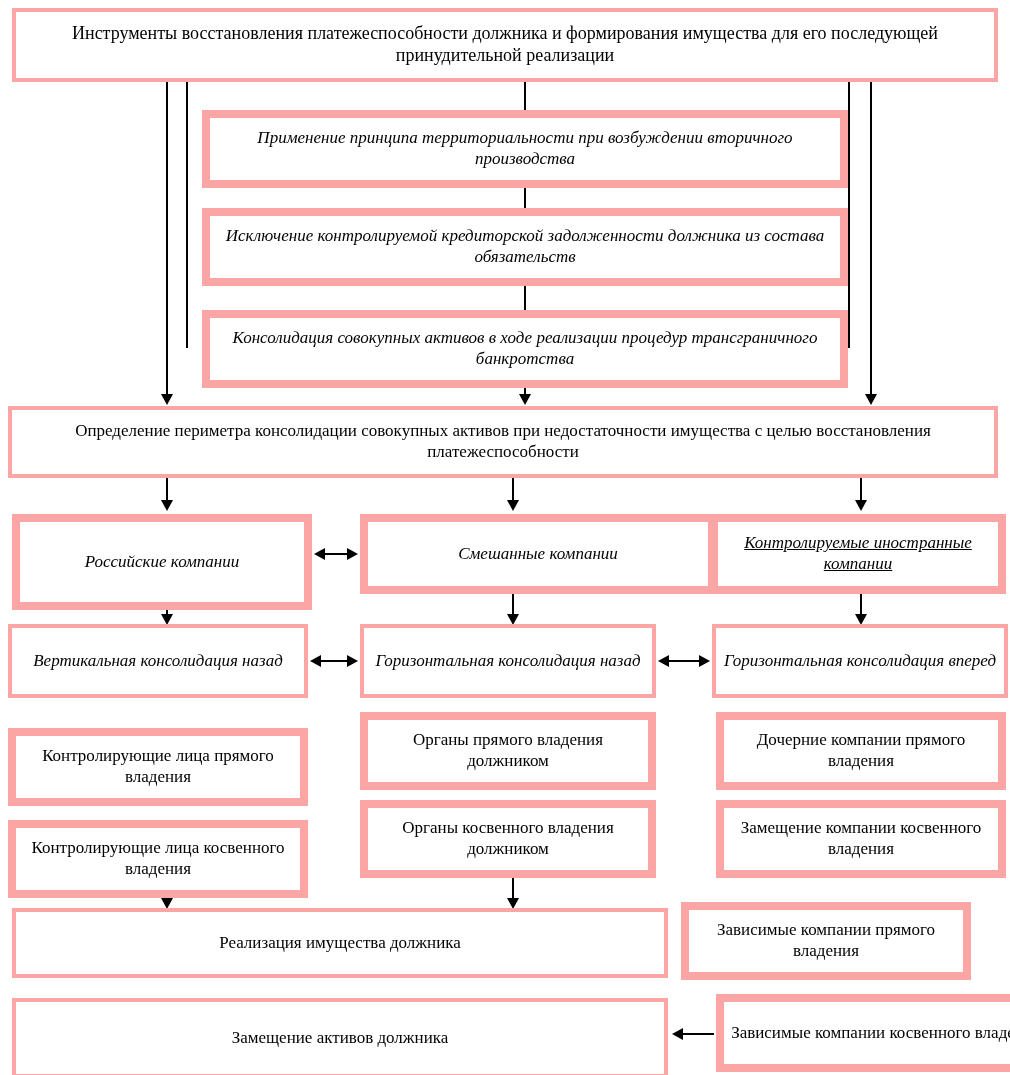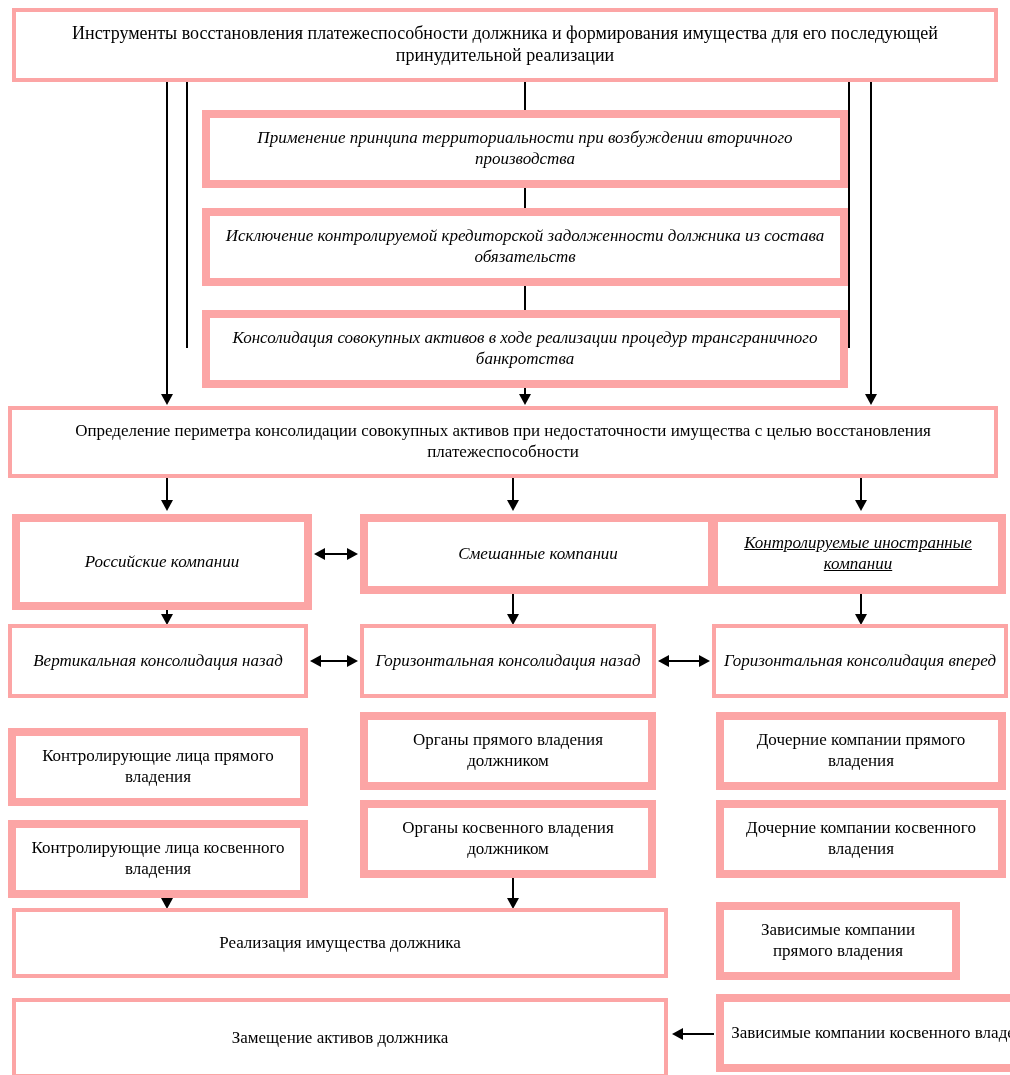--- a/index.html
+++ b/index.html
@@ -142,23 +142,23 @@
   <div class="box" style="left:8px; top:712px; width:300px; height:78px;margin-top:16px;">Контролирующие лица прямого владения</div>
 
   <div class="box" style="left:8px; top:800px; width:300px; height:78px;margin-top:20px;">Контролирующие лица косвенного владения</div>
 
   <div class="box" style="left:360px; top:800px; width:296px; height:78px;">Органы косвенного владения должником</div>
 
   <div class="box" style="left:360px; top:712px; width:296px; height:78px;">Органы прямого владения должником</div>
 
   <div class="box" style="left:716px; top:712px; width:290px; height:78px;">Дочерние компании прямого владения</div>
 
-  <div class="box" style="left:716px; top:800px; width:290px; height:78px;">Дочерние компании косвенного владения</div>
+  <div class="box" style="left:716px; top:800px; width:290px; height:78px;">Замещение компании косвенного владения</div>
 
-  <div class="box" style="left:716px; top:902px; width:244px; height:78px;">Зависимые компании прямого владения</div>
+  <div class="box" style="left:681px; top:902px; width:290px; height:78px;">Зависимые компании прямого владения</div>
 
   <div class="box" style="left:716px; top:994px; width:340px; height:78px;">Зависимые компании косвенного владения</div>
 
   <div class="line v" style="left:166px; top:878px; height:24px;"></div>
   <div class="arrow arrow-down" style="left:161px; top:898px;"></div>
 
   <div class="line v" style="left:512px; top:878px; height:24px;"></div>
   <div class="arrow arrow-down" style="left:507px; top:898px;"></div>
 
   <div class="box thick" style="left:12px; top:908px; width:656px; height:70px;">Реализация имущества должника</div>

